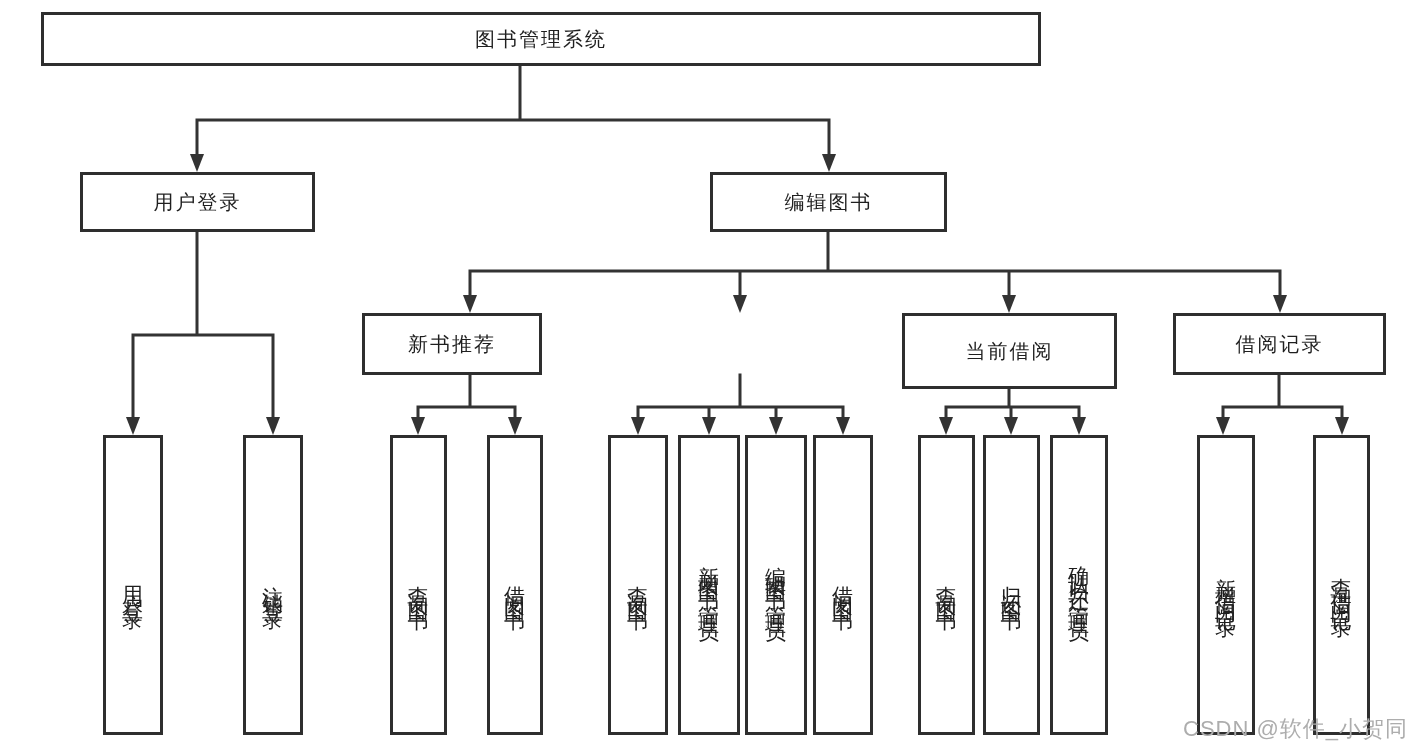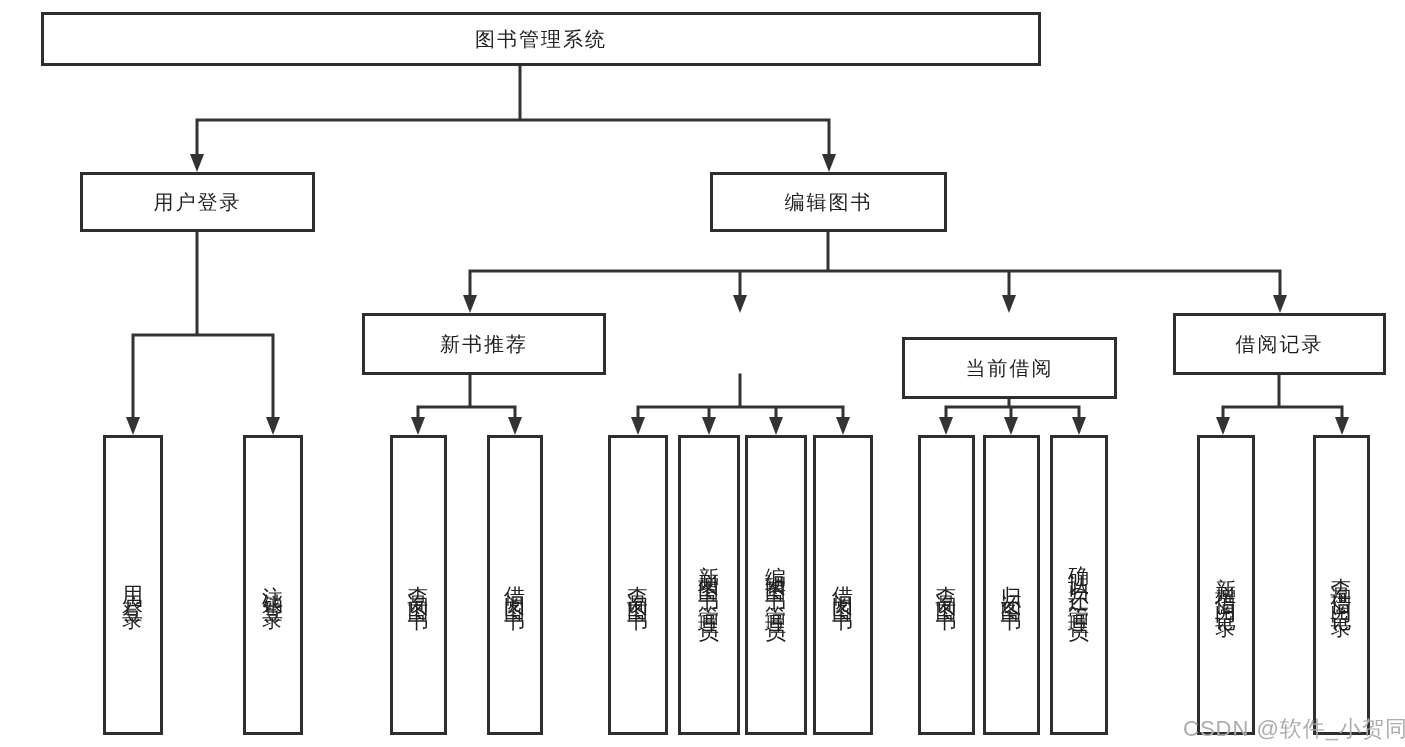--- a/index.html
+++ b/index.html
@@ -119,24 +119,24 @@
     <span class="h-label">图书管理系统</span>
   </div>
 
   <div class="node" style="left:80px; top:172px; width:235px; height:60px;">
     <span class="h-label">用户登录</span>
   </div>
   <div class="node" style="left:710px; top:172px; width:237px; height:60px;">
     <span class="h-label">编辑图书</span>
   </div>
 
-  <div class="node" style="left:362px; top:313px; width:244px; height:62px;">
+  <div class="node" style="left:362px; top:313px; width:180px; height:62px;">
     <span class="h-label">新书推荐</span>
   </div>
-  <div class="node" style="left:902px; top:313px; width:215px; height:62px;margin-top:24px;">
+  <div class="node" style="left:902px; top:313px; width:215px; height:76px;">
     <span class="h-label">当前借阅</span>
   </div>
   <div class="node" style="left:1173px; top:313px; width:213px; height:62px;">
     <span class="h-label">借阅记录</span>
   </div>
 
   <div class="node" style="left:103px; top:435px; width:60px; height:300px;">
     <span class="v-label">用户登录</span>
   </div>
   <div class="node" style="left:243px; top:435px; width:60px; height:300px;">

